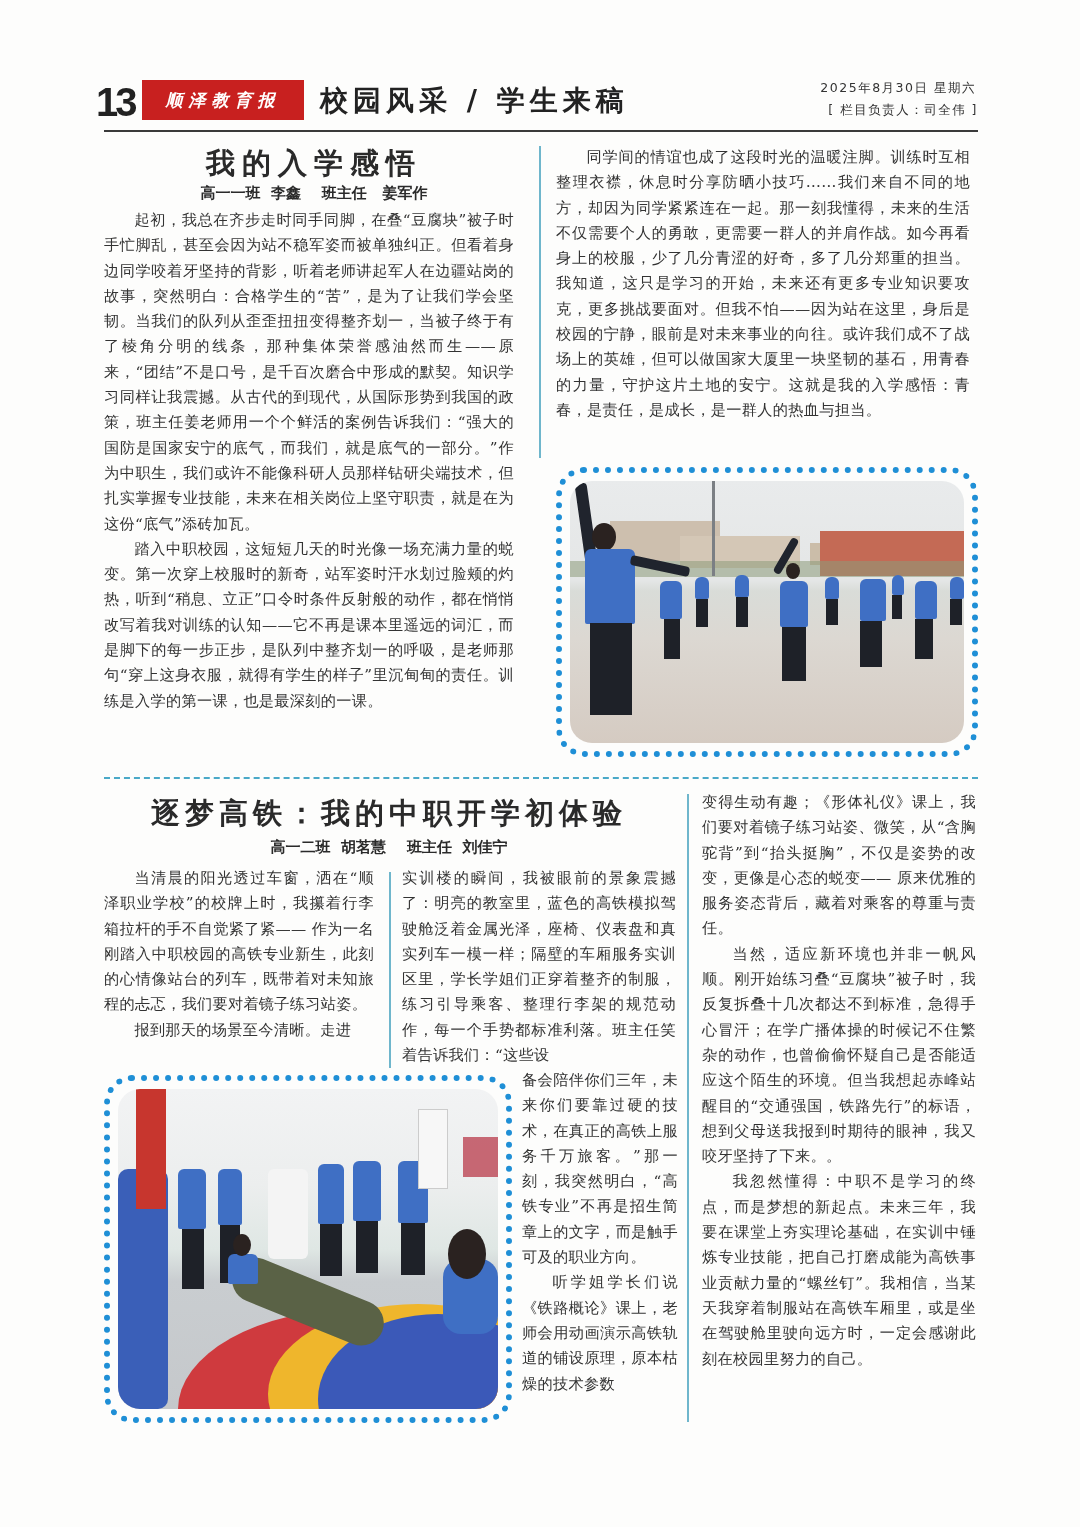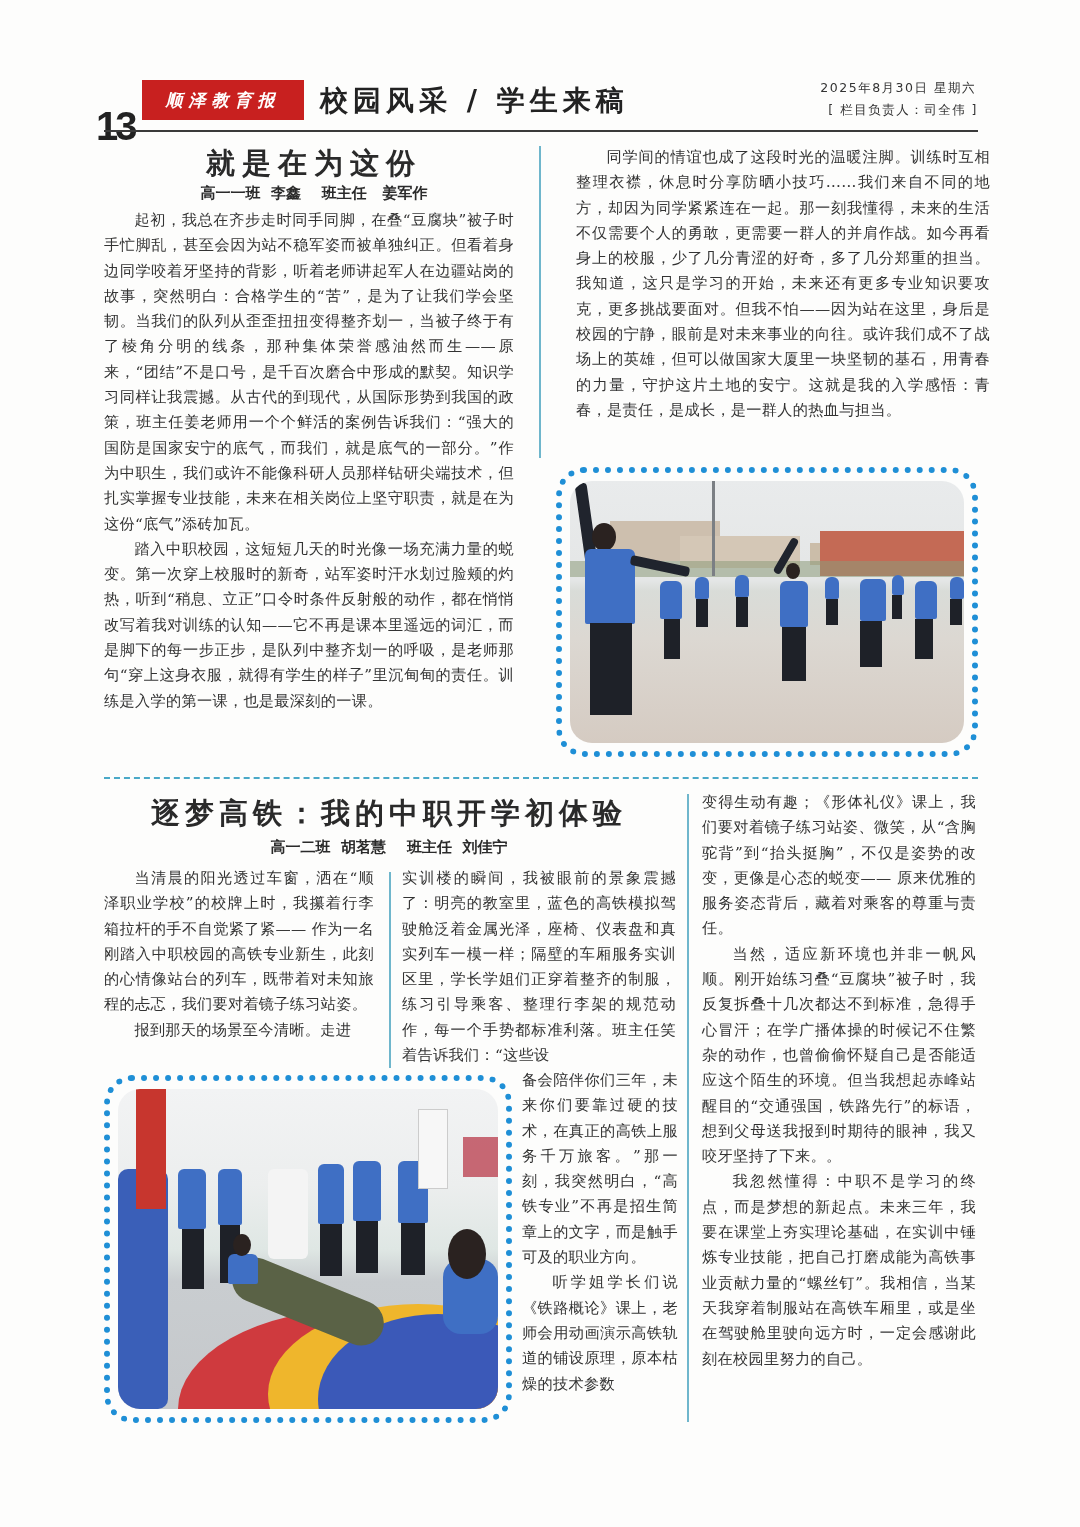--- a/index.html
+++ b/index.html
@@ -1,21 +1,21 @@
 <!DOCTYPE html>
 <html><head>
 <meta charset="utf-8">
 <style>
   * { box-sizing: border-box; margin: 0; padding: 0; }
   html, body { width: 1080px; height: 1527px; background: #fdfdfc; overflow: hidden; }
   body { position: relative; font-family: "DejaVu Serif", "Liberation Serif", serif; color: #2b2b2b; }
 
   
   .masthead { position: absolute; left: 96px; top: 78px; width: 884px; height: 52px; }
-  .page-num { position: absolute; left: 0; top: 2px; font-family: "Liberation Sans", sans-serif; font-weight: bold; font-size: 40px; letter-spacing: -3px; color: #222; margin-top: 24px; }
+  .page-num { position: absolute; left: 0; top: 2px; font-family: "Liberation Sans", sans-serif; font-weight: bold; font-size: 40px; letter-spacing: -3px; color: #222; }
   .brand { position: absolute; left: 46px; top: 2px; width: 162px; height: 40px; background: #c8201f; color: #fff; font-family: "DejaVu Serif", serif; font-size: 17px; font-weight: bold; letter-spacing: 6px; text-align: center; line-height: 40px; font-style: italic; }
   .section-title { position: absolute; left: 224px; top: 4px; font-family: "DejaVu Sans", sans-serif; font-weight: bold; font-size: 28px; letter-spacing: 5px; color: #222; }
   .date-line { position: absolute; right: 4px; top: 2px; font-family: "DejaVu Sans", sans-serif; font-size: 12.5px; letter-spacing: 1.5px; color: #333; text-align: right; }
   .editor-line { position: absolute; right: 2px; top: 24px; font-family: "DejaVu Sans", sans-serif; font-size: 12.5px; letter-spacing: 1.5px; color: #333; text-align: right; }
   .mast-rule { position: absolute; left: 104px; top: 130px; width: 874px; height: 2px; background: #3a3a3a; }
 
   
   .title { position: absolute; font-family: "DejaVu Sans", sans-serif; font-weight: bold; color: #2a2a2a; text-align: center; }
   .byline { position: absolute; font-family: "DejaVu Sans", sans-serif; font-weight: bold; color: #2a2a2a; text-align: center; font-size: 15px; }
   .col { position: absolute; font-size: 15.2px; line-height: 25.3px; text-align: justify; color: #333; letter-spacing: 0.3px; }
@@ -47,31 +47,31 @@
 
 <div class="masthead">
   <div class="page-num">13</div>
   <div class="brand">顺泽教育报</div>
   <div class="section-title">校园风采 / 学生来稿</div>
   <div class="date-line">2025年8月30日  星期六</div>
   <div class="editor-line">[ 栏目负责人：司全伟 ]</div>
 </div>
 <div class="mast-rule"></div>
 
-<div class="title" style="left:104px; top:144px; width:420px; font-size:29px; letter-spacing:7px;">就是在为这份</div>
+<div class="title" style="left:104px; top:144px; width:420px; font-size:29px; letter-spacing:7px;">我的入学感悟</div>
 <div class="byline" style="left:104px; top:184px; width:420px; white-space:pre;">高一一班  李鑫    班主任   姜军作</div>
 
 <div class="col" style="left:104px; top:208px; width:410px;">
   <p>起初，我总在齐步走时同手同脚，在叠“豆腐块”被子时手忙脚乱，甚至会因为站不稳军姿而被单独纠正。但看着身边同学咬着牙坚持的背影，听着老师讲起军人在边疆站岗的故事，突然明白：合格学生的“苦”，是为了让我们学会坚韧。当我们的队列从歪歪扭扭变得整齐划一，当被子终于有了棱角分明的线条，那种集体荣誉感油然而生——原来，“团结”不是口号，是千百次磨合中形成的默契。知识学习同样让我震撼。从古代的到现代，从国际形势到我国的政策，班主任姜老师用一个个鲜活的案例告诉我们：“强大的国防是国家安宁的底气，而我们，就是底气的一部分。”作为中职生，我们或许不能像科研人员那样钻研尖端技术，但扎实掌握专业技能，未来在相关岗位上坚守职责，就是在为这份“底气”添砖加瓦。</p>
   <p>踏入中职校园，这短短几天的时光像一场充满力量的蜕变。第一次穿上校服时的新奇，站军姿时汗水划过脸颊的灼热，听到“稍息、立正”口令时条件反射般的动作，都在悄悄改写着我对训练的认知——它不再是课本里遥远的词汇，而是脚下的每一步正步，是队列中整齐划一的呼吸，是老师那句“穿上这身衣服，就得有学生的样子”里沉甸甸的责任。训练是入学的第一课，也是最深刻的一课。</p>
 </div>
 
 <div class="vrule" style="left:539px; top:146px; height:312px;"></div>
 
-<div class="col" style="left:576px; top:145px; width:414px;">
+<div class="col" style="left:556px; top:145px; width:414px;">
   <p>同学间的情谊也成了这段时光的温暖注脚。训练时互相整理衣襟，休息时分享防晒小技巧……我们来自不同的地方，却因为同学紧紧连在一起。那一刻我懂得，未来的生活不仅需要个人的勇敢，更需要一群人的并肩作战。如今再看身上的校服，少了几分青涩的好奇，多了几分郑重的担当。我知道，这只是学习的开始，未来还有更多专业知识要攻克，更多挑战要面对。但我不怕——因为站在这里，身后是校园的宁静，眼前是对未来事业的向往。或许我们成不了战场上的英雄，但可以做国家大厦里一块坚韧的基石，用青春的力量，守护这片土地的安宁。这就是我的入学感悟：青春，是责任，是成长，是一群人的热血与担当。</p>
 </div>
 
 <div class="photo-frame" style="left:556px; top:467px; width:422px; height:290px;">
   <div class="photo p1" title="students-in-blue-uniforms-doing-drill-exercise-outdoors">
 
     <div class="bldg" style="left:40px; top:40px; width:110px; height:40px; background:#cdbfae;"></div>
     <div class="bldg" style="left:110px; top:55px; width:120px; height:32px; background:#d4c7b6;"></div>
     <div class="bldg" style="left:240px; top:62px; width:70px; height:22px; background:#cbbda9;"></div>
     <div class="bldg" style="left:250px; top:50px; width:145px; height:45px; background:#c46a55;"></div>

